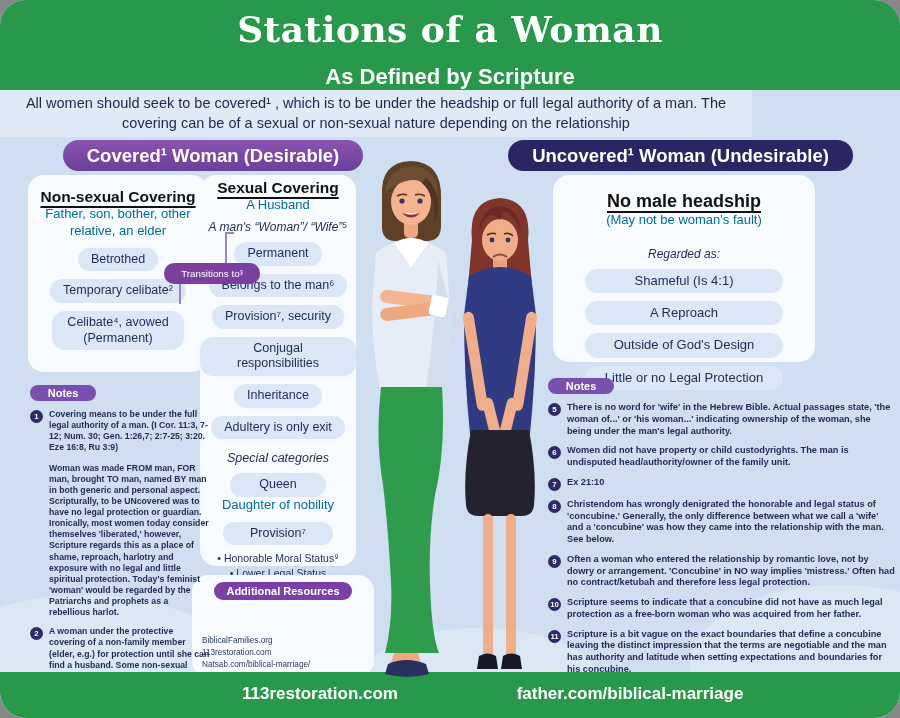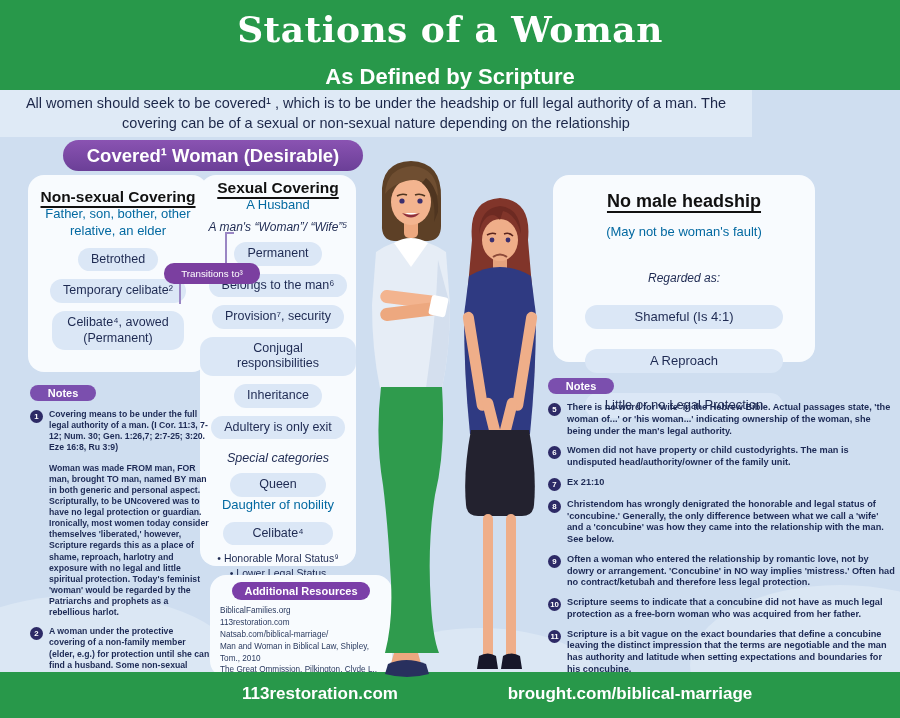--- a/index.html
+++ b/index.html
@@ -1,17 +1,17 @@
 <!DOCTYPE html>
 <html><head>
 <meta charset="utf-8">
 <style>
   * { margin:0; padding:0; box-sizing:border-box; }
   body { font-family:"Liberation Sans", sans-serif; background:#888; }
-  .stage { position:relative; width:900px; height:718px; background:#cfdef0; overflow:hidden; margin:0 auto; }
+  .stage { position:relative; width:900px; height:718px; background:#cfdef0; overflow:hidden; margin:0 auto;border-radius:26px; }
 
   
   .header { position:absolute; left:0; top:0; width:900px; height:90px; background:#28984a; text-align:center; }
   .header h1 { font-family:"DejaVu Serif", serif; font-weight:bold; color:#fff; font-size:36px; padding-top:8px; letter-spacing:0.5px; }
   .header h2 { color:#fff; font-size:22px; font-weight:bold; margin-top:14px; }
 
   
   .intro { position:absolute; left:0; top:90px; width:752px; height:47px; background:#dfeaf6; display:flex; align-items:center; justify-content:center; }
   .intro p { width:830px; text-align:center; font-size:14.5px; font-weight:500; color:#1c2749; line-height:1.35; }
 
@@ -25,21 +25,21 @@
   
   .banner { position:absolute; top:140px; height:31px; border-radius:16px; color:#fff; font-weight:bold; font-size:18.5px; display:flex; align-items:center; justify-content:center; z-index:2; }
   .banner.purple { left:63px; width:300px; background:linear-gradient(180deg,#8a53b2,#6b3f97); }
   .banner.dark   { left:508px; width:345px; background:#2a2563; }
 
   
   .card { position:absolute; background:#f8fbfe; border-radius:16px; z-index:1; display:flex; flex-direction:column; align-items:center; }
   .card h3 { color:#111; font-weight:bold; text-decoration:underline; text-decoration-thickness:2px; text-underline-offset:4px; }
   .card-left   { left:28px;  top:175px; width:180px; height:197px; padding-top:13px; }
   .card-middle { left:200px; top:175px; width:156px; height:391px; padding-top:4px; }
-  .card-right  { left:553px; top:175px; width:262px; height:187px; padding-top:16px;gap:12px; }
+  .card-right  { left:553px; top:175px; width:262px; height:187px; padding-top:16px; }
   .card-left h3, .card-middle h3 { font-size:15.5px; }
   .card-right h3 { font-size:18px; }
   .card .sub { font-size:13px; color:#0369a1; text-align:center; line-height:1.3; }
   .card .italic { font-style:italic; font-size:12px; color:#1e2a52; margin-top:6px; text-align:center; }
   .pill { background:#dbe7f6; border-radius:13px; padding:4px 13px; font-size:12.5px; font-weight:500; color:#1e2a52; text-align:center; margin-top:8px; line-height:1.25; }
   .card-right .pill { min-width:198px; font-size:13px; }
   .bullets { margin-top:6px; text-align:center; }
   .bullets div { font-size:10.5px; font-weight:500; color:#1e2a52; line-height:1.35; }
 
   
@@ -54,21 +54,21 @@
   .notes-left  { left:30px;  top:385px; width:180px; }
   .notes-right { left:548px; top:378px; width:348px; }
   .notes-badge { background:#7b4fae; color:#fff; font-size:11px; font-weight:bold; border-radius:8px; padding:2px 0; width:66px; text-align:center; margin-bottom:8px; }
   .note { display:flex; gap:6px; margin-bottom:8px; }
   .note .num { flex:0 0 13px; width:13px; height:13px; border-radius:50%; background:#2d2a66; color:#fff; font-size:7.8px; font-weight:bold; display:flex; align-items:center; justify-content:center; margin-top:1px; }
   .note .ntext { font-size:8.7px; font-weight:700; color:#1d2a55; line-height:1.28; }
   .notes-right .note .ntext { font-size:9.2px; }
   .note .ntext .para2 { margin-top:9px; }
 
   
-  .resources { left:210px; top:575px; width:182px; height:102px; padding:7px 10px 0 10px; align-items:flex-start; }
+  .resources { left:192px; top:575px; width:182px; height:102px; padding:7px 10px 0 10px; align-items:flex-start;gap:30px; }
   .res-badge { background:#7b3fa8; color:#fff; font-size:11px; font-weight:bold; border-radius:11px; padding:3px 12px; align-self:center; }
   .res-list { margin-top:5px; }
   .res-list div { font-size:8.2px; font-weight:500; color:#2a3a5f; line-height:1.45; }
 
   
   .women { position:absolute; left:338px; top:150px; width:232px; height:535px; z-index:4; }
 
   
   .footer { position:absolute; left:0; top:672px; width:900px; height:46px; background:#28984a; z-index:3; }
   .footer span { position:absolute; top:12px; color:#fff; font-weight:bold; font-size:17px; text-align:center; }
@@ -88,20 +88,21 @@
   <div class="header">
     <h1>Stations of a Woman</h1>
     <h2>As Defined by Scripture</h2>
   </div>
 
   <div class="intro">
     <p>All women should seek to be covered¹ , which is to be under the headship or full legal authority of a man. The covering can be of a sexual or non-sexual nature depending on the relationship</p>
   </div>
 
   <div class="banner purple">Covered¹ Woman (Desirable)</div>
+  <div class="banner dark">Uncovered¹ Woman (Undesirable)</div>
 
   <div class="card card-left">
     <h3>Non-sexual Covering</h3>
     <div class="sub" style="width:150px">Father, son, bother, other relative, an elder</div>
     <div class="pill">Betrothed</div>
     <div class="pill">Temporary celibate²</div>
     <div class="pill" style="width:132px">Celibate⁴, avowed (Permanent)</div>
   </div>
 
   <div class="conn v1"></div>
@@ -115,35 +116,36 @@
     <div class="italic">A man's “Woman”/ “Wife”⁵</div>
     <div class="pill">Permanent</div>
     <div class="pill">Belongs to the man⁶</div>
     <div class="pill">Provision⁷, security</div>
     <div class="pill">Conjugal responsibilities</div>
     <div class="pill">Inheritance</div>
     <div class="pill">Adultery is only exit</div>
     <div class="italic" style="margin-top:12px;font-size:12.5px">Special categories</div>
     <div class="pill" style="width:96px">Queen</div>
     <div class="sub">Daughter of nobility</div>
-    <div class="pill" style="width:110px">Celibate⁴</div>
+    <div class="pill" style="width:110px">Provision⁷</div>
     <div class="bullets">
       <div>• Honorable Moral Status⁹</div>
       <div>• Lower Legal Status</div>
       <div>(Less right to inheritance)¹⁰</div>
       <div>• Negotiable/variable terms¹¹</div>
     </div>
   </div>
 
   <div class="card card-right">
     <h3>No male headship</h3>
     <div class="sub">(May not be woman's fault)</div>
     <div class="italic" style="margin-top:18px">Regarded as:</div>
     <div class="pill">Shameful  (Is 4:1)</div>
     <div class="pill">A Reproach</div>
+    <div class="pill">Outside of God's Design</div>
     <div class="pill">Little or no Legal Protection</div>
   </div>
 
   <div class="notes notes-left">
     <div class="notes-badge">Notes</div>
     <div class="note">
       <span class="num">1</span>
       <div class="ntext">
         <div>Covering means to be under the full legal authority of a man. (I Cor. 11:3, 7-12; Num. 30; Gen. 1:26,7; 2:7-25; 3:20. Eze 16:8, Ru 3:9)</div>
         <div class="para2">Woman was made FROM man, FOR man, brought TO man, named BY man in both generic and personal aspect. Scripturally, to be UNcovered was to have no legal protection or guardian. Ironically, most women today consider themselves 'liberated,' however, Scripture regards this as a place of shame, reproach, harlotry and exposure with no legal and little spiritual protection. Today's feminist 'woman' would be regarded by the Patriarchs and prophets as a rebellious harlot.</div>
@@ -272,16 +274,16 @@
       <rect x="145" y="364" width="10" height="146" rx="5" fill="#efae89"></rect>
       <rect x="168" y="364" width="10" height="146" rx="5" fill="#efae89"></rect>
 
       <path d="M141,506 q9,-5 17,0 l2,13 l-21,0 Z" fill="#17172a"></path>
       <path d="M165,506 q9,-5 17,0 l2,13 l-21,0 Z" fill="#17172a"></path>
     </g>
   </svg>
 
   <div class="footer">
     <span class="url1">113restoration.com</span>
-    <span class="url2">brought.com/biblical-marriage</span>
+    <span class="url2">father.com/biblical-marriage</span>
   </div>
 
 </div>
 
 </body></html>

